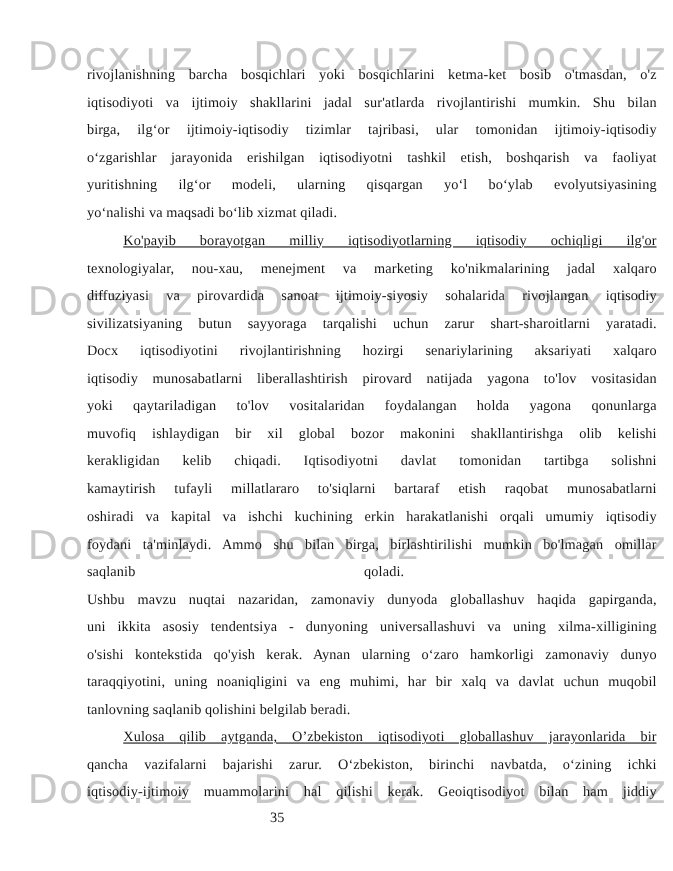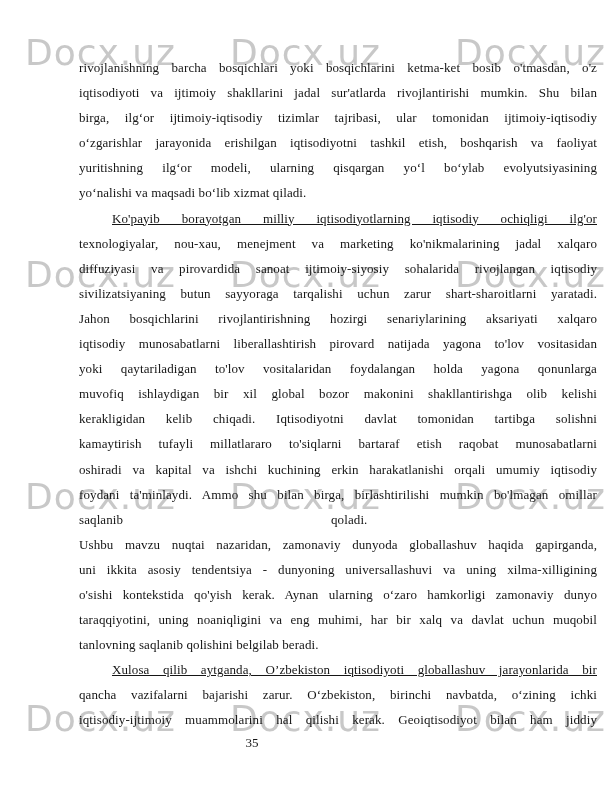--- a/index.html
+++ b/index.html
@@ -84,21 +84,21 @@
       <div class="line">rivojlanishning barcha bosqichlari yoki bosqichlarini ketma-ket bosib o'tmasdan, o'z</div>
       <div class="line">iqtisodiyoti va ijtimoiy shakllarini jadal sur'atlarda rivojlantirishi mumkin. Shu bilan</div>
       <div class="line">birga, ilg‘or ijtimoiy-iqtisodiy tizimlar tajribasi, ular tomonidan ijtimoiy-iqtisodiy</div>
       <div class="line">o‘zgarishlar jarayonida erishilgan iqtisodiyotni tashkil etish, boshqarish va faoliyat</div>
       <div class="line">yuritishning ilg‘or modeli, ularning qisqargan yo‘l bo‘ylab evolyutsiyasining</div>
       <div class="line nostretch">yo‘nalishi va maqsadi bo‘lib xizmat qiladi.</div>
       <div class="line indent">Ko'payib borayotgan milliy iqtisodiyotlarning iqtisodiy ochiqligi ilg'or</div>
       <div class="line">texnologiyalar, nou-xau, menejment va marketing ko'nikmalarining jadal xalqaro</div>
       <div class="line">diffuziyasi va pirovardida sanoat ijtimoiy-siyosiy sohalarida rivojlangan iqtisodiy</div>
       <div class="line">sivilizatsiyaning butun sayyoraga tarqalishi uchun zarur shart-sharoitlarni yaratadi.</div>
-      <div class="line">Jahon bosqichlarini rivojlantirishning hozirgi senariylarining aksariyati xalqaro</div>
+      <div class="line">Docx iqtisodiyotini rivojlantirishning hozirgi senariylarining aksariyati xalqaro</div>
       <div class="line">iqtisodiy munosabatlarni liberallashtirish pirovard natijada yagona to'lov vositasidan</div>
       <div class="line">yoki qaytariladigan to'lov vositalaridan foydalangan holda yagona qonunlarga</div>
       <div class="line">muvofiq ishlaydigan bir xil global bozor makonini shakllantirishga olib kelishi</div>
       <div class="line">kerakligidan kelib chiqadi. Iqtisodiyotni davlat tomonidan tartibga solishni</div>
       <div class="line">kamaytirish tufayli millatlararo to'siqlarni bartaraf etish raqobat munosabatlarni</div>
       <div class="line">oshiradi va kapital va ishchi kuchining erkin harakatlanishi orqali umumiy iqtisodiy</div>
       <div class="line">foydani ta'minlaydi. Ammo shu bilan birga, birlashtirilishi mumkin bo'lmagan omillar</div>
       <div class="line split"><span>saqlanib</span><span class="split-right" style="left: 252px;">qoladi.</span></div>
       <div class="line">Ushbu mavzu nuqtai nazaridan, zamonaviy dunyoda globallashuv haqida gapirganda,</div>
       <div class="line">uni ikkita asosiy tendentsiya - dunyoning universallashuvi va uning xilma-xilligining</div>

